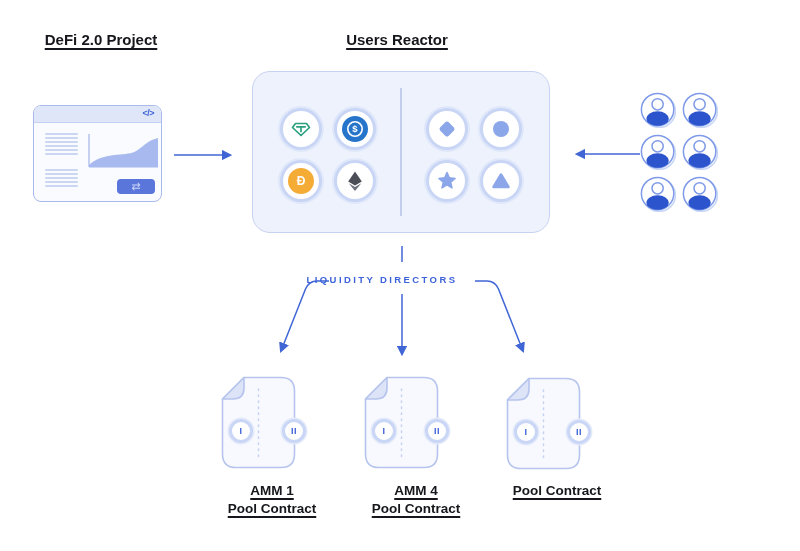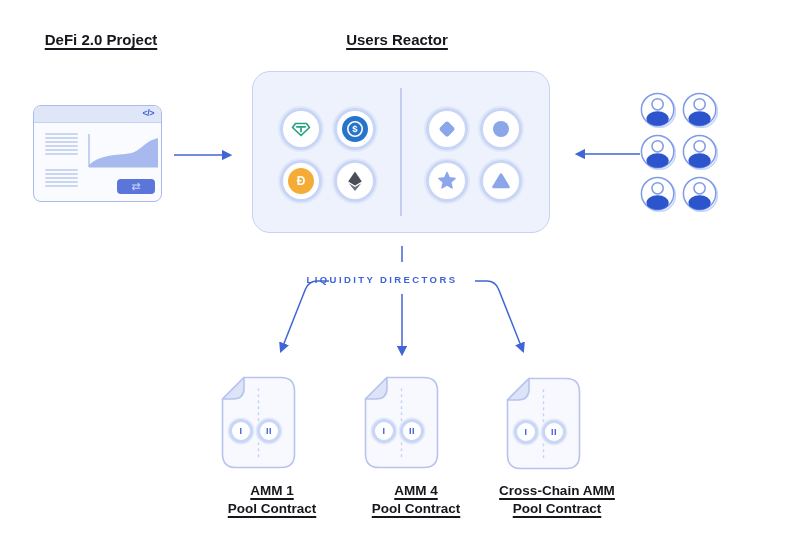--- a/index.html
+++ b/index.html
@@ -55,21 +55,21 @@
     font-size:9.5px;font-weight:bold;letter-spacing:2.4px;color:#3c63d9;white-space:nowrap;
   }
   
   .doc{position:absolute;width:77px;height:95px;}
   .badge{
     position:absolute;top:44px;width:24px;height:24px;box-sizing:border-box;border-radius:50%;
     background:#ffffff;border:3.5px solid #c9d6f5;box-shadow:0 0 0 1.5px #e4eafa;
     display:flex;align-items:center;justify-content:center;
     color:#3a5ed8;font-size:9px;font-weight:bold;letter-spacing:0.5px;
   }
-  .badge-l{left:9px;} .badge-r{left:37px;text-align:right;}
+  .badge-l{left:9px;} .badge-r{left:62px;text-align:right;}
   .clabel{
     position:absolute;transform:translateX(-50%);text-align:center;
     font-size:13.5px;font-weight:bold;color:#16171c;line-height:17.5px;white-space:nowrap;
   }
   .clabel span{display:block;text-decoration:underline;text-decoration-thickness:1.5px;text-underline-offset:2.5px;margin-left:28px;}
 </style>
 </head>
 <body>
 
 <div id="canvas">
@@ -251,17 +251,16 @@
 
   <div class="clabel" style="left:258px;top:482px;">
     <span>AMM 1</span>
     <span>Pool Contract</span>
   </div>
   <div class="clabel" style="left:402px;top:482px;">
     <span>AMM 4</span>
     <span>Pool Contract</span>
   </div>
   <div class="clabel" style="left:543px;top:482px;">
-    <span>Cross-Chain AMM</span>
     <span>Pool Contract</span>
   </div>
 
 </div>
 
 </body></html>

